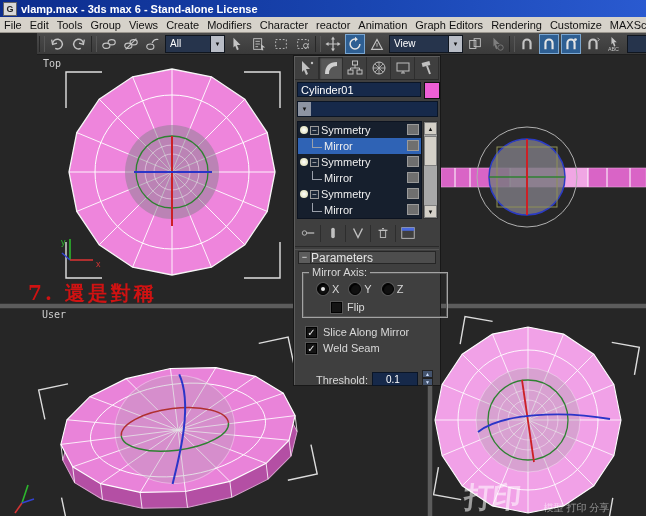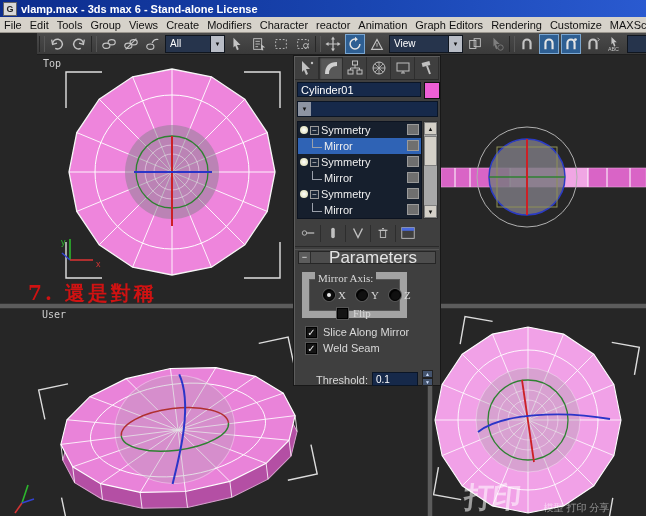--- a/index.html
+++ b/index.html
@@ -69,37 +69,37 @@
   .sbtn{position:absolute;left:0;width:13px;height:13px;background:#d4d0c8;border:1px solid #808080;
     color:#111;font-size:6px;display:flex;align-items:center;justify-content:center;box-sizing:border-box;}
   .sthumb{position:absolute;left:0;top:14px;width:13px;height:30px;background:#d4d0c8;border:1px solid #808080;box-sizing:border-box;}
   .stackbtns{position:absolute;left:2px;top:168px;width:142px;height:18px;display:flex;align-items:center;}
   .skbtn{width:24px;height:17px;display:flex;align-items:center;justify-content:center;border-right:1px solid #2d2d2d;}
   .pdivider{position:absolute;left:1px;top:190px;width:144px;height:2px;border-top:1px solid #2a2a2a;border-bottom:1px solid #555;}
   .rollout{position:absolute;left:4px;top:195px;width:138px;height:13px;background:#4d4d4d;
     border:1px solid #262626;display:flex;align-items:center;box-sizing:border-box;}
   .rollout .minus{width:11px;height:11px;background:#5c5c5c;border-right:1px solid #2c2c2c;color:#eee;
     font-size:9px;line-height:10px;text-align:center;flex:0 0 auto;}
-  .rollout .rtitle{flex:1;text-align:center;font-size:17px;color:#e4e4e4;}
-  .groupbox{position:absolute;left:8px;top:216px;width:105px;height:46px;border:7px solid #a3a3a3;
-    box-shadow:inset 0 0 0 1px #565656;box-sizing:border-box;font-family:Liberation Serif, serif;}
+  .rollout .rtitle{flex:1;text-align:left;font-size:12px;color:#e4e4e4;}
+  .groupbox{position:absolute;left:8px;top:216px;width:146px;height:46px;border:1px solid #a3a3a3;
+    box-shadow:inset 0 0 0 1px #565656;box-sizing:border-box;}
   .gblabel{position:absolute;left:6px;top:-7px;background:#3f3f3f;padding:0 3px;font-size:11px;color:#d8d8d8;}
   .radiorow{position:absolute;left:14px;top:10px;display:flex;gap:10px;align-items:center;}
   .radio{width:10px;height:10px;border-radius:50%;background:#101010;border:1px solid #000;
     box-shadow:inset 1px 1px 1px #000, 0 0 0 1px #555;position:relative;flex:0 0 auto;}
   .radio.sel::after{content:"";position:absolute;left:3px;top:3px;width:4px;height:4px;border-radius:50%;background:#e8e8e8;}
   .rlbl{font-size:11px;color:#d8d8d8;margin-left:3px;}
   .fliprow{position:absolute;left:28px;top:28px;display:flex;align-items:center;gap:5px;}
   .checkbox{width:11px;height:11px;background:#141414;border:1px solid #000;box-shadow:0 0 0 1px #555;
     color:#e8e8e8;font-size:10px;line-height:10px;text-align:center;flex:0 0 auto;box-sizing:border-box;}
   .checkrow{position:absolute;display:flex;align-items:center;gap:6px;}
   .clbl{font-size:11px;color:#d8d8d8;white-space:nowrap;}
   .threshrow{position:absolute;left:22px;top:314px;display:flex;align-items:flex-end;gap:4px;}
   .spinfield{width:46px;height:14px;background:#16294a;border:1px solid #0a1526;color:#fff;
-    font-size:10px;line-height:14px;padding-left:3px;box-sizing:border-box;}
+    font-size:10px;line-height:14px;padding-left:13px;box-sizing:border-box;}
   .spinner{display:flex;flex-direction:column;width:11px;height:16px;}
   .spinner div{flex:1;background:#44546e;border:1px solid #222;color:#cfe0ff;font-size:5px;
     display:flex;align-items:center;justify-content:center;}
 </style>
 </head>
 <body>
 
 <div id="root">
 
   <div class="titlebar">

